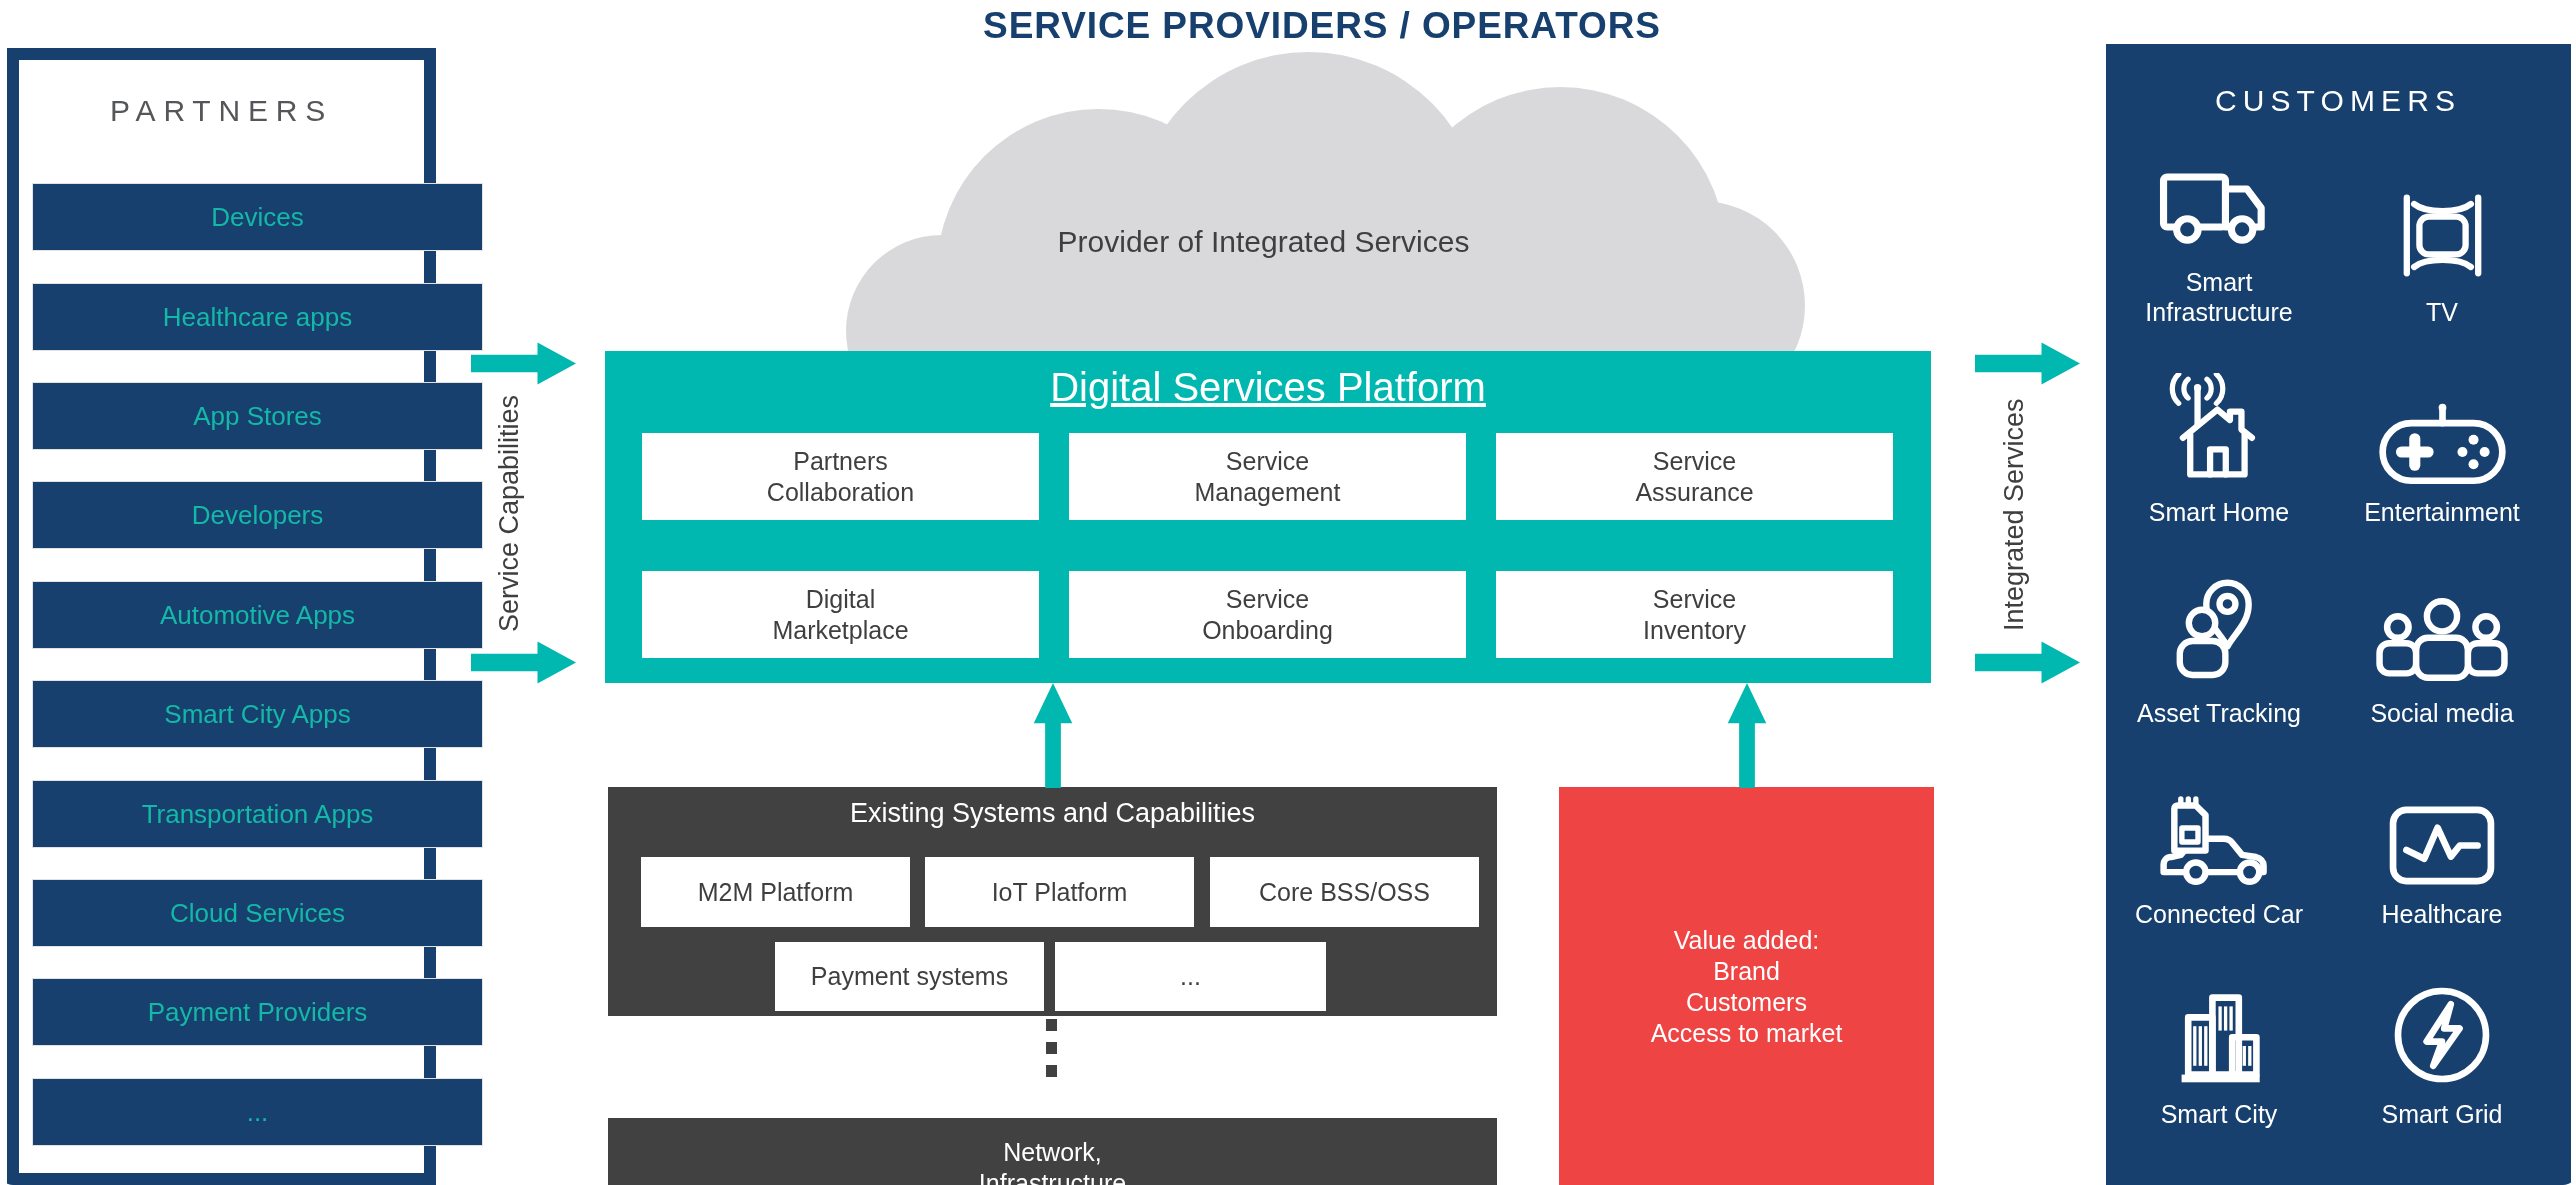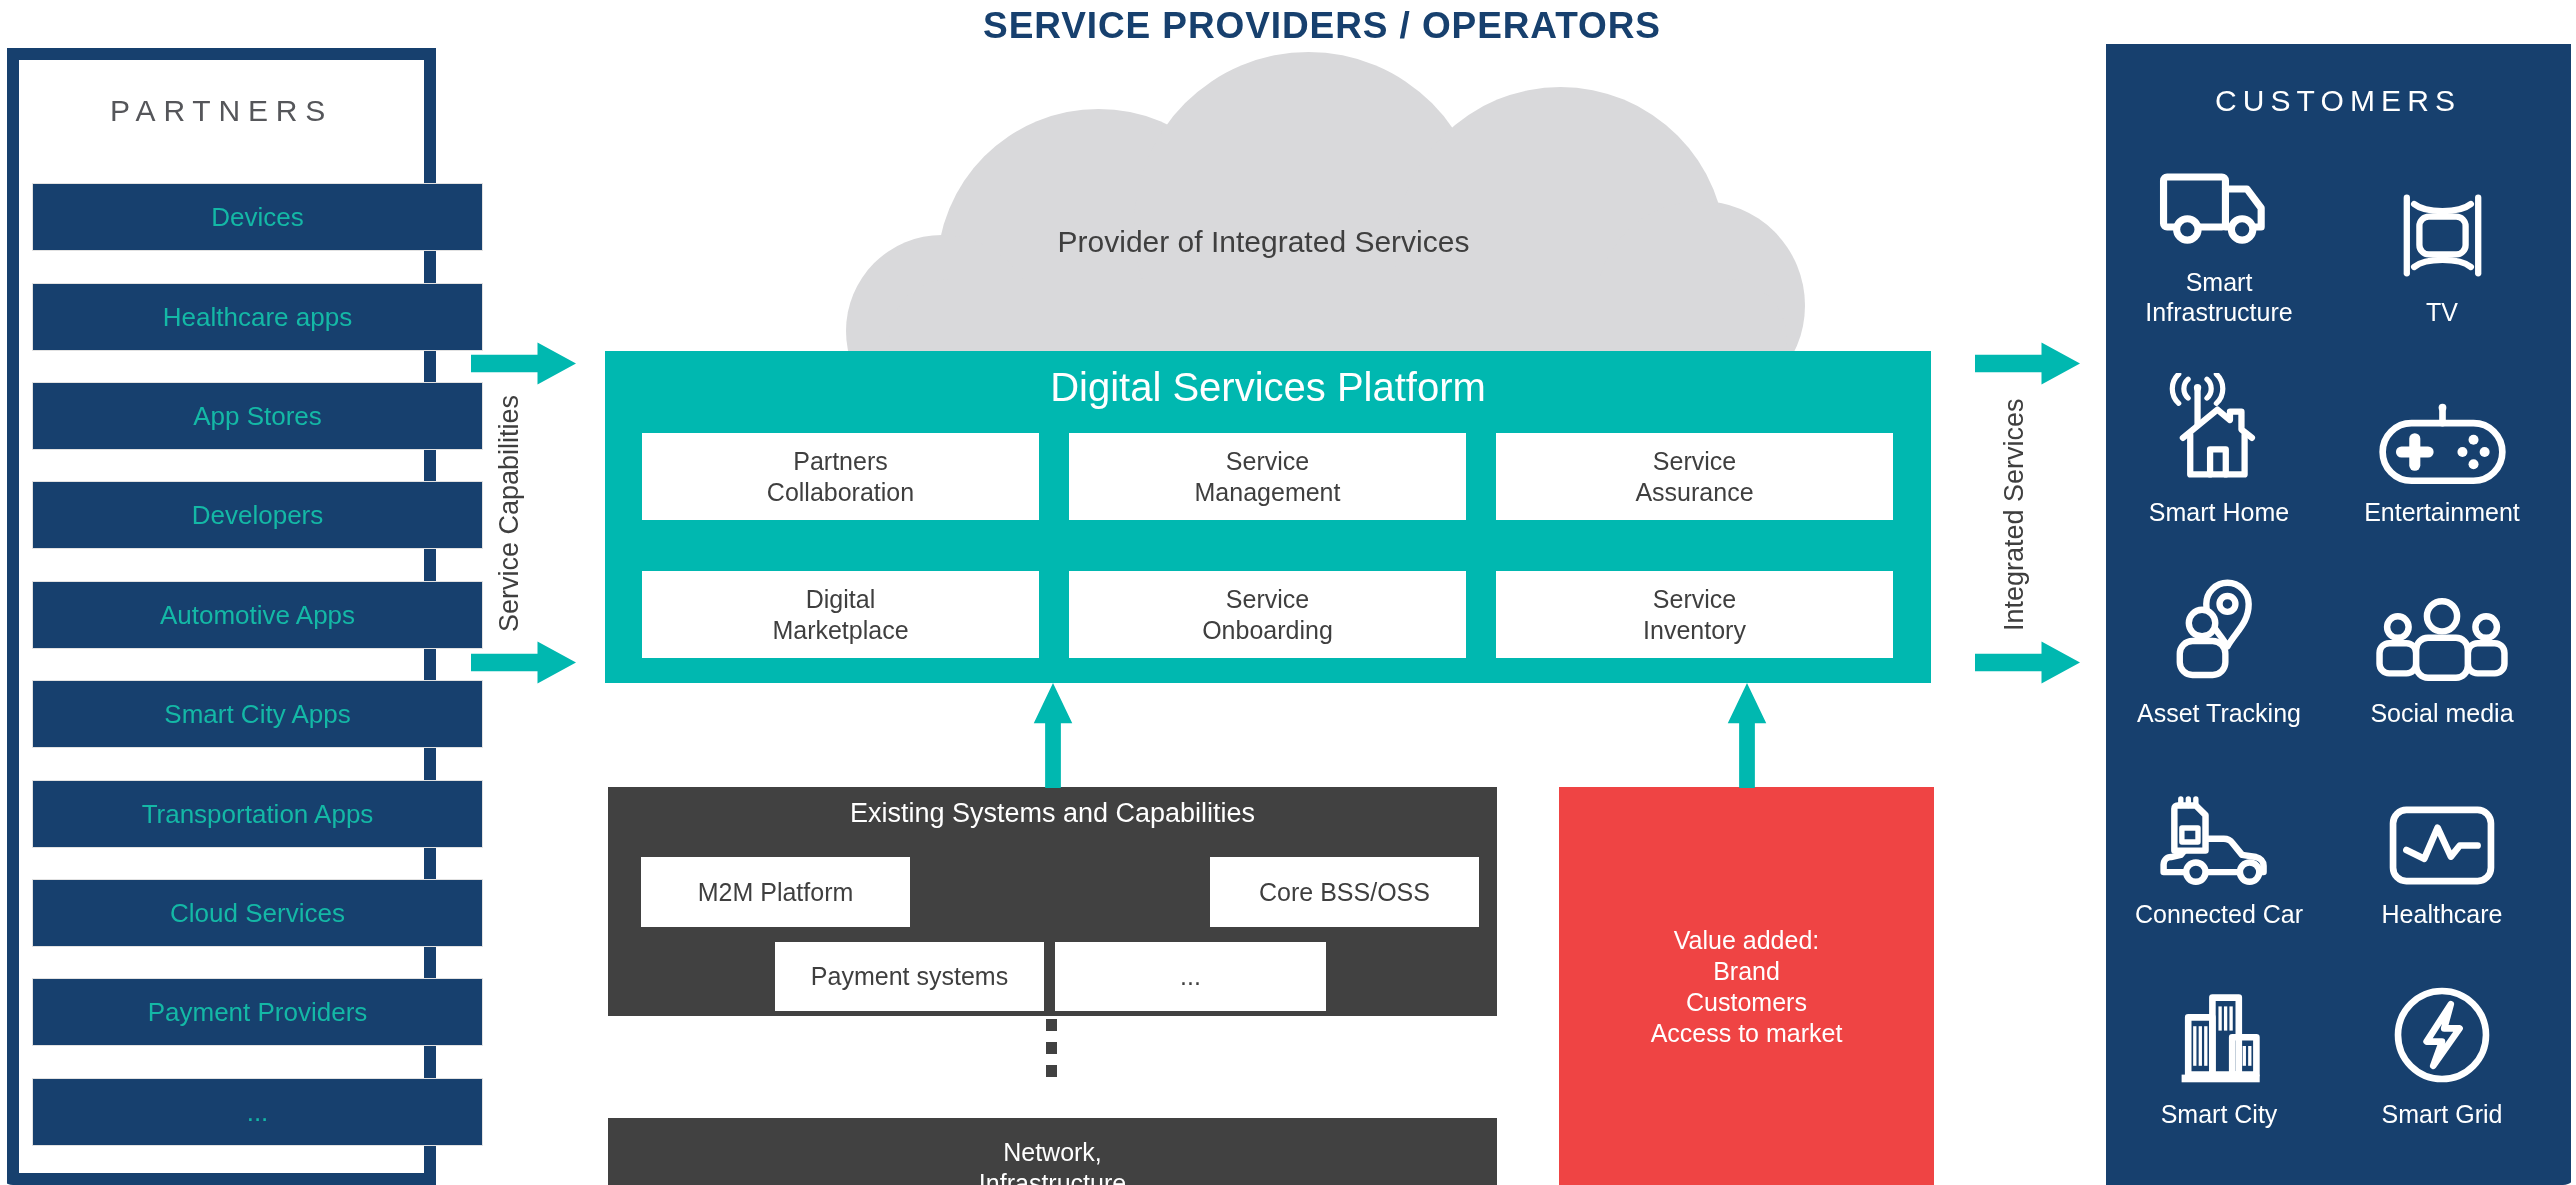--- a/index.html
+++ b/index.html
@@ -17,21 +17,21 @@
   #partners-panel{left:7px;top:48px;width:429px;height:1137px;background:#fff;
                   border:12.2px solid #17406e;box-sizing:border-box;z-index:2;}
   #partners-title{left:7px;top:94px;width:429px;text-align:center;color:#55565a;
                   font-size:30px;font-weight:300;letter-spacing:7.8px;z-index:3;}
   .pbtn{left:32px;width:451px;height:68px;background:#17406e;border:1.7px solid #e2e2e2;
         box-sizing:border-box;color:#14b8a6;font-size:26px;font-weight:300;display:flex;
         align-items:center;justify-content:center;z-index:3;}
   
   #platform{left:605px;top:351px;width:1326px;height:332px;background:#00b8b0;z-index:2;}
   #platform-title{left:605px;top:365px;width:1326px;text-align:center;color:#fff;
-                  font-size:40px;font-weight:300;z-index:3;}
+                  font-size:40px;font-weight:300;z-index:3;text-decoration:underline;}
   .mod{width:397px;height:87px;background:#fff;color:#3f3f3f;font-size:25px;line-height:30.5px;
        display:flex;align-items:center;justify-content:center;text-align:center;
        white-space:pre-line;z-index:3;}
   
   #existing-box{left:608px;top:787px;width:889px;height:229px;background:#414141;z-index:2;}
   #existing-title{left:608px;top:798px;width:889px;text-align:center;color:#fff;
                   font-size:27px;font-weight:300;z-index:3;}
   .esb{height:70px;background:#fff;color:#3f3f3f;font-size:25px;display:flex;align-items:center;
        justify-content:center;text-align:center;z-index:3;}
   #value-box{left:1559px;top:787px;width:375px;height:399px;background:#ef4444;z-index:2;
@@ -119,20 +119,21 @@
   <svg class="abs arrow" style="left:1032px;top:683px" width="42" height="105" viewBox="0 0 48 120">
       <polygon points="24,0 46,46 33,46 33,120 15,120 15,46 2,46" fill="#00b8b0"></polygon>
     </svg>
   <svg class="abs arrow" style="left:1726px;top:683px" width="42" height="105" viewBox="0 0 48 120">
       <polygon points="24,0 46,46 33,46 33,120 15,120 15,46 2,46" fill="#00b8b0"></polygon>
     </svg>
 
   <div class="abs" id="existing-box"></div>
   <div class="abs" id="existing-title">Existing Systems and Capabilities</div>
   <div class="abs esb" style="left:641px;top:857px;width:269px">M2M Platform</div>
+  <div class="abs esb" style="left:925px;top:857px;width:269px">IoT Platform</div>
   <div class="abs esb" style="left:1210px;top:857px;width:269px">Core BSS/OSS</div>
   <div class="abs esb" style="left:775px;top:942px;width:269px;height:69px">Payment systems</div>
   <div class="abs esb" style="left:1055px;top:942px;width:271px;height:69px">...</div>
 
   <div class="abs" id="dash-line"></div>
   <div class="abs" id="network-box">Network,
 Infrastructure</div>
 
   <div class="abs" id="value-box">Value added:
 Brand

